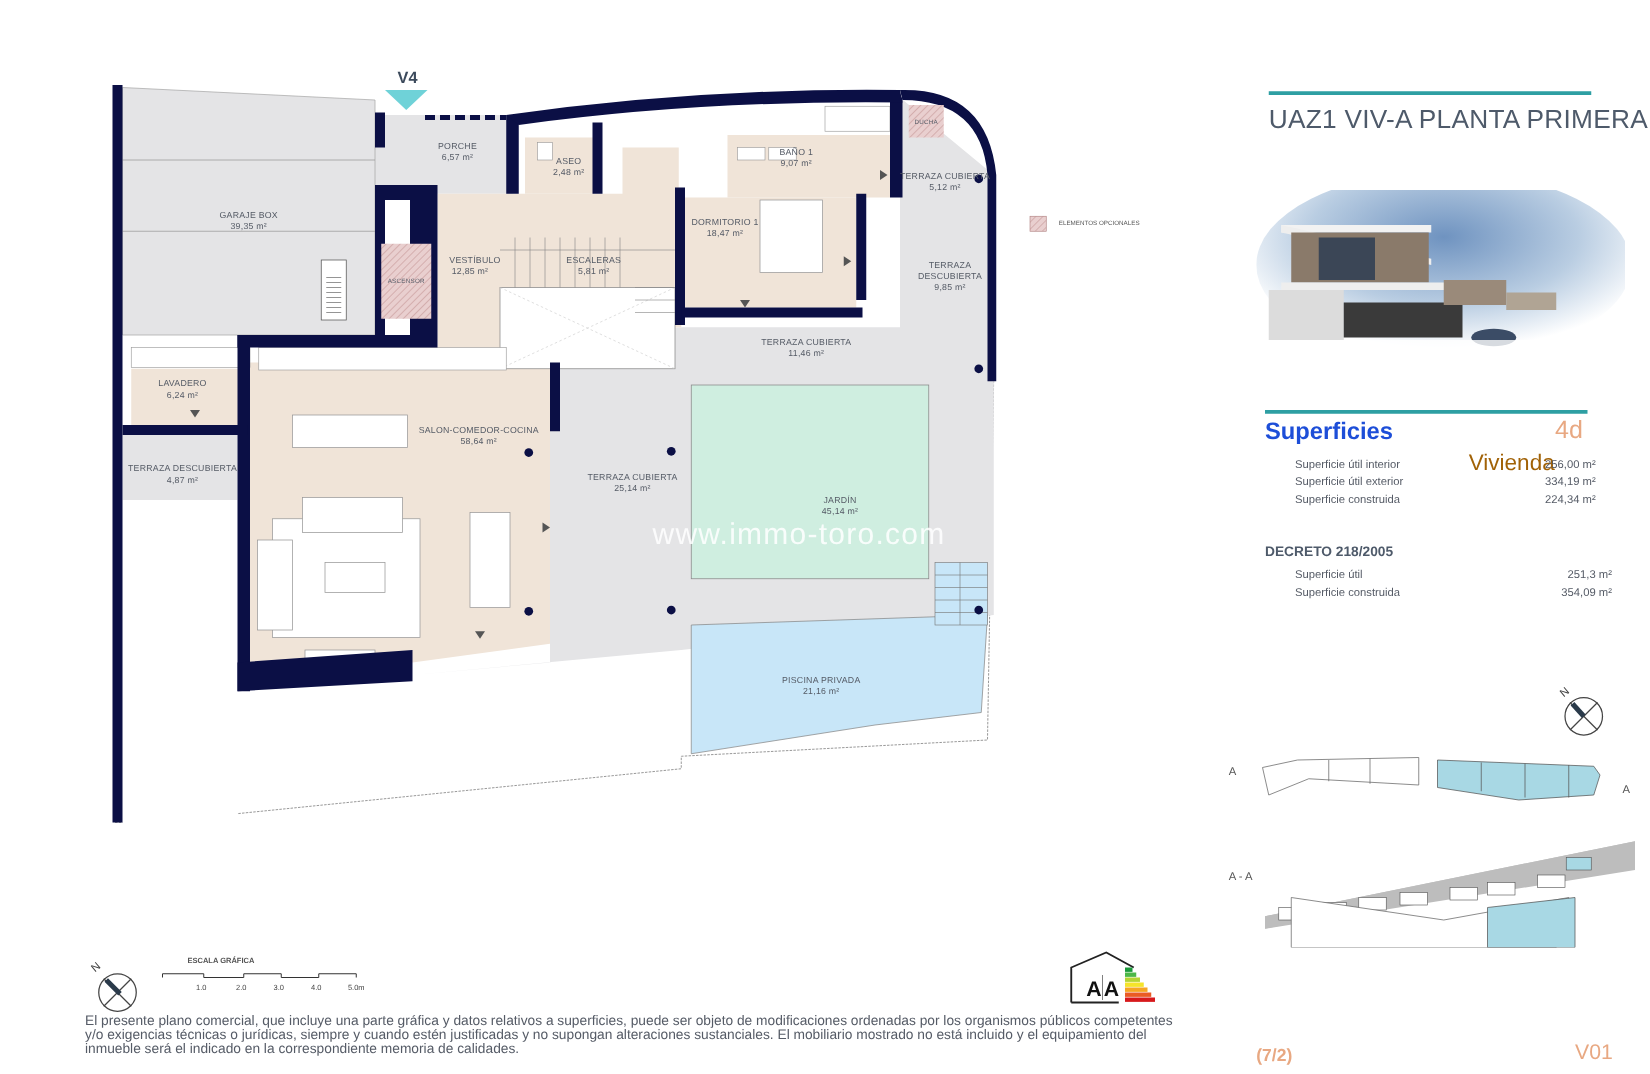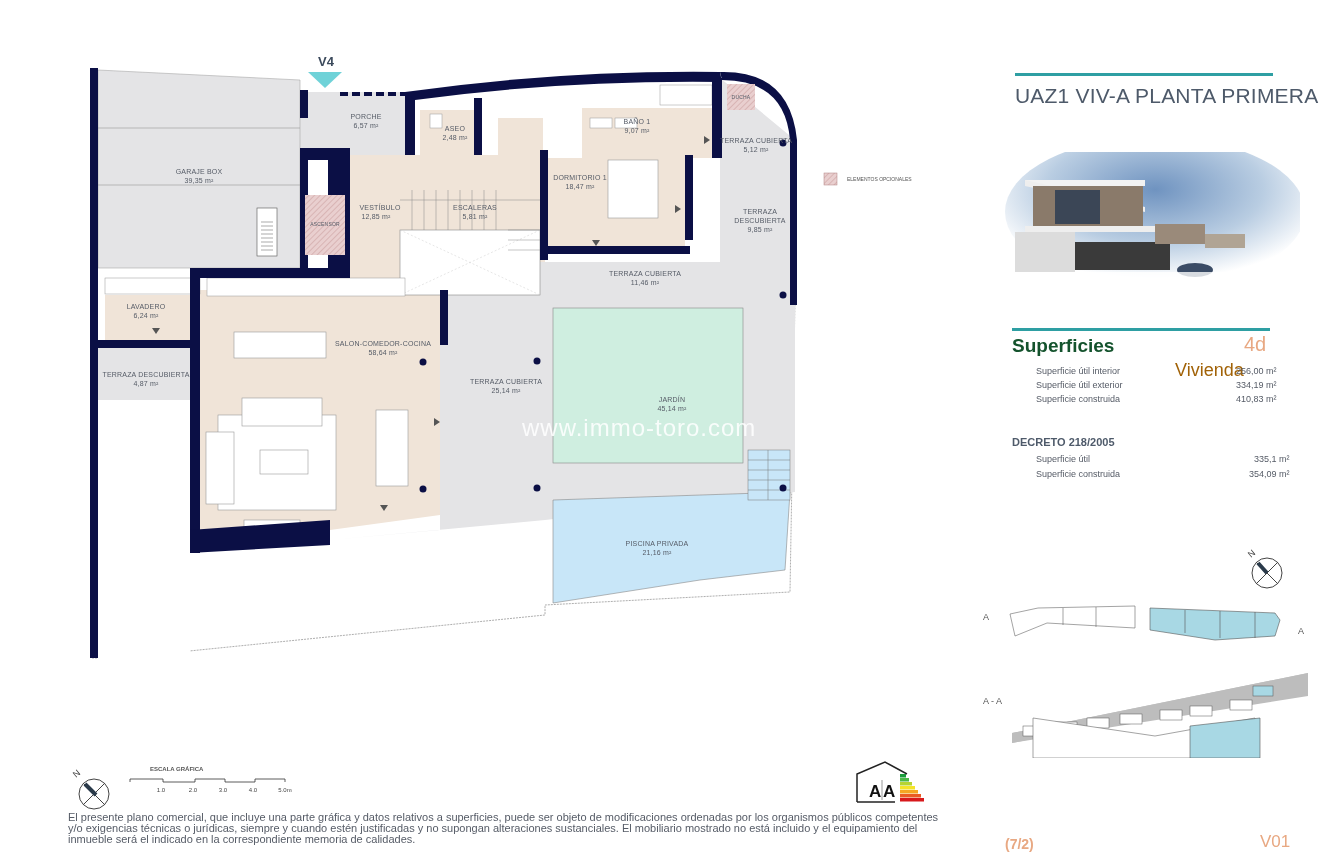--- a/index.html
+++ b/index.html
@@ -2,21 +2,21 @@
 <html><head>
 <meta charset="utf-8">
 <style>
   html, body { margin: 0; padding: 0; background: #ffffff; }
   body { width: 1320px; height: 859px; position: relative; overflow: hidden; font-family: "Liberation Sans", sans-serif; color: #4a5563; }
   .abs { position: absolute; }
   svg text { font-family: "Liberation Sans", sans-serif; }
   .room-label { font-size: 7px; fill: #555b66; text-anchor: middle; letter-spacing: 0.2px; }
   .title { left: 1015px; top: 84px; font-size: 21px; font-weight: normal; color: #4e5a6a; letter-spacing: 0.2px; }
   .teal-rule { background: #2e9fa3; height: 3px; }
-  .sup-title { left: 1012px; top: 335px; font-size: 19px; font-weight: bold; color: #14532d; }
+  .sup-title { left: 1012px; top: 335px; font-size: 19px; font-weight: bold; color: #1d4ed8; }
   .viv-label { left: 1175px; top: 360px; font-size: 18px; color: #a16207; }
   .viv-num { left: 1244px; top: 333px; font-size: 20px; color: #e8a882; }
   .row { font-size: 9px; color: #555b66; margin-left: 24px; }
   .decreto { left: 1012px; top: 436px; font-size: 11px; font-weight: bold; color: #4e5a6a; }
   .footer-text { left: 68px; top: 812px; width: 880px; font-size: 11px; line-height: 11px; color: #555b66; }
   .page-num { left: 1005px; top: 836px; font-size: 14px; font-weight: bold; color: #e8a882; }
   .version { left: 1260px; top: 832px; font-size: 17px; font-weight: normal; color: #e8a882; }
   .watermark { left: 522px; top: 414px; font-size: 24px; color: rgba(255,255,255,0.85); letter-spacing: 1px; }
   .legend-text { left: 847px; top: 176px; font-size: 5px; color: #555; }
   .scale-title { left: 150px; top: 766px; font-size: 6px; font-weight: bold; color: #555; }
@@ -227,25 +227,25 @@
 <div class="abs teal-rule" style="left:1012px;top:328px;width:258px;"></div>
 <div class="abs sup-title">Superficies</div>
 <div class="abs viv-label">Vivienda</div>
 <div class="abs viv-num">4d</div>
 
 <div class="abs row" style="left:1012px;top:366px">Superficie útil interior</div>
 <div class="abs row" style="left:1212px;top:366px">256,00 m²</div>
 <div class="abs row" style="left:1012px;top:380px">Superficie útil exterior</div>
 <div class="abs row" style="left:1212px;top:380px">334,19 m²</div>
 <div class="abs row" style="left:1012px;top:394px">Superficie construida</div>
-<div class="abs row" style="left:1212px;top:394px">410,83 m²</div>
+<div class="abs row" style="left:1212px;top:394px">224,34 m²</div>
 
 <div class="abs decreto">DECRETO 218/2005</div>
 <div class="abs row" style="left:1012px;top:454px">Superficie útil</div>
-<div class="abs row" style="left:1230px;top:454px">335,1 m²</div>
+<div class="abs row" style="left:1230px;top:454px">251,3 m²</div>
 <div class="abs row" style="left:1012px;top:469px">Superficie construida</div>
 <div class="abs row" style="left:1225px;top:469px">354,09 m²</div>
 
 <svg class="abs" style="left:1245px;top:548px" width="40" height="42" viewBox="0 0 40 42">
   <circle cx="22" cy="25" r="15" fill="none" stroke="#444" stroke-width="1"></circle>
   <line x1="11" y1="14" x2="33" y2="36" stroke="#444" stroke-width="1"></line>
   <line x1="33" y1="14" x2="11" y2="36" stroke="#444" stroke-width="1"></line>
   <line x1="13" y1="15" x2="22" y2="25" stroke="#2a3a4a" stroke-width="4"></line>
   <text x="6" y="10" font-size="9" fill="#444" transform="rotate(-40 6 10)">N</text>
 </svg>

